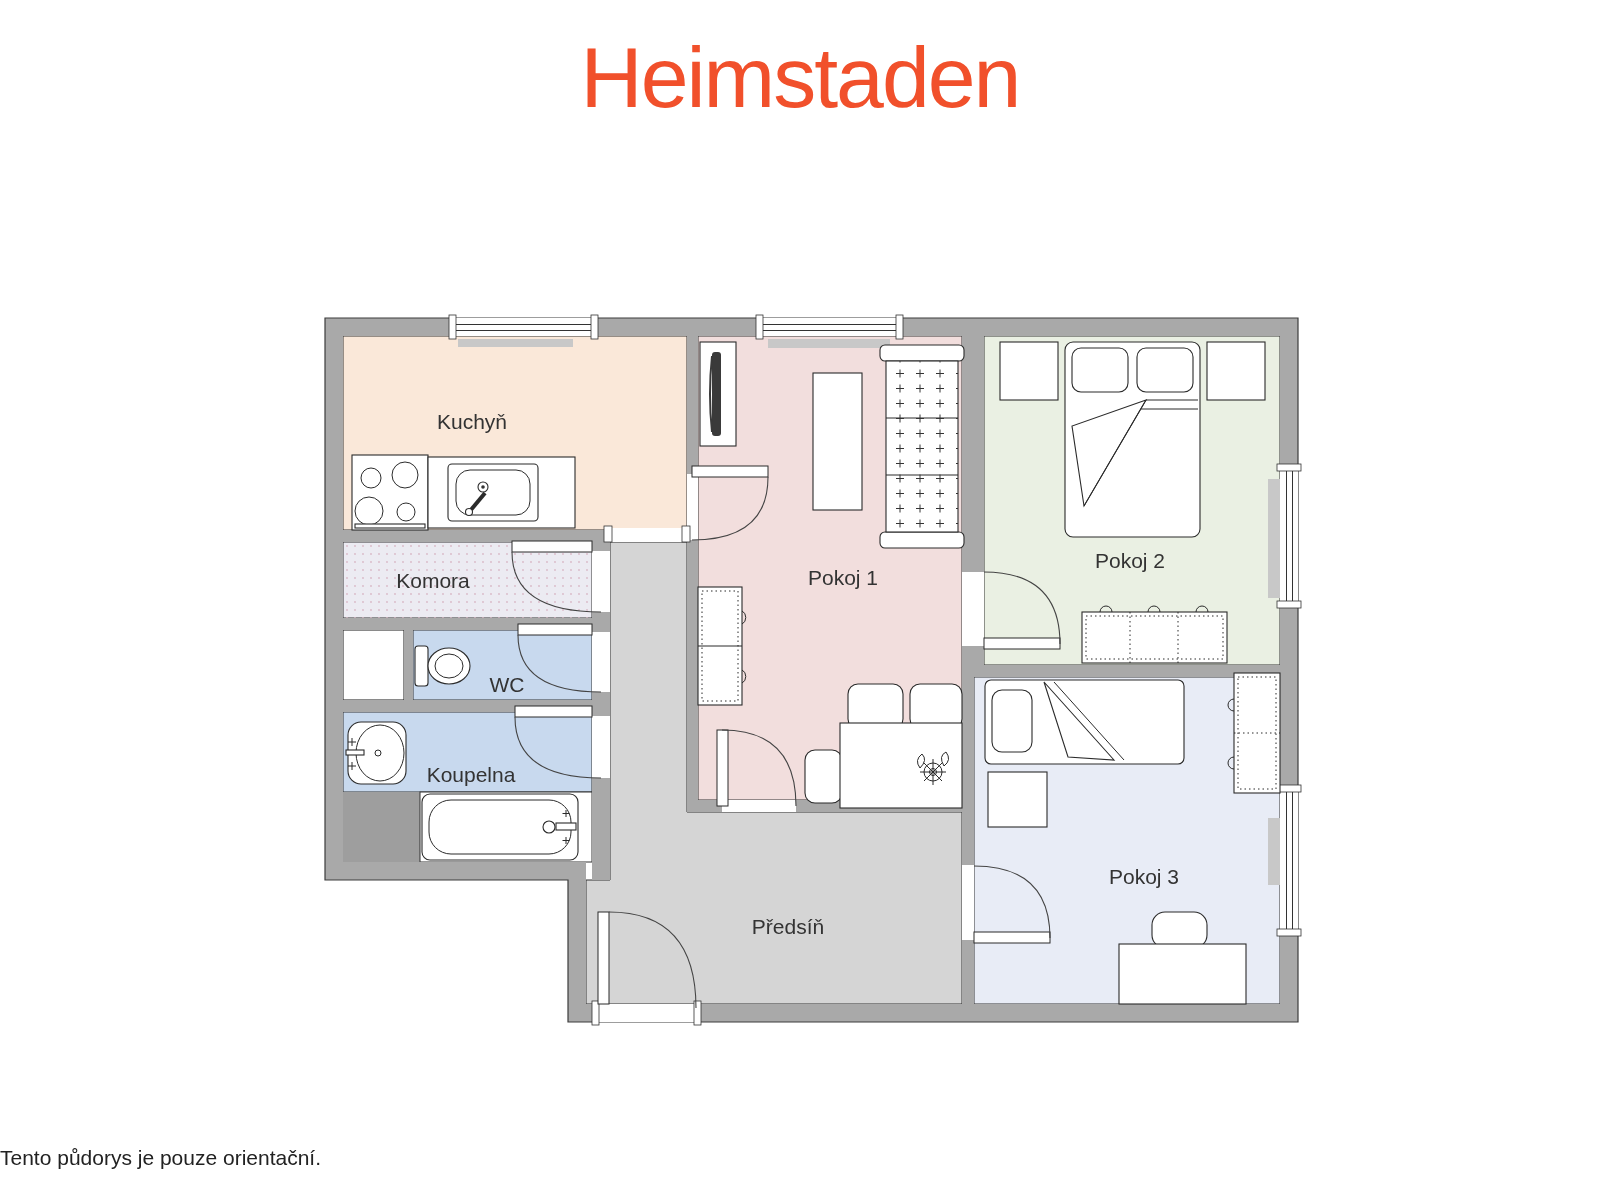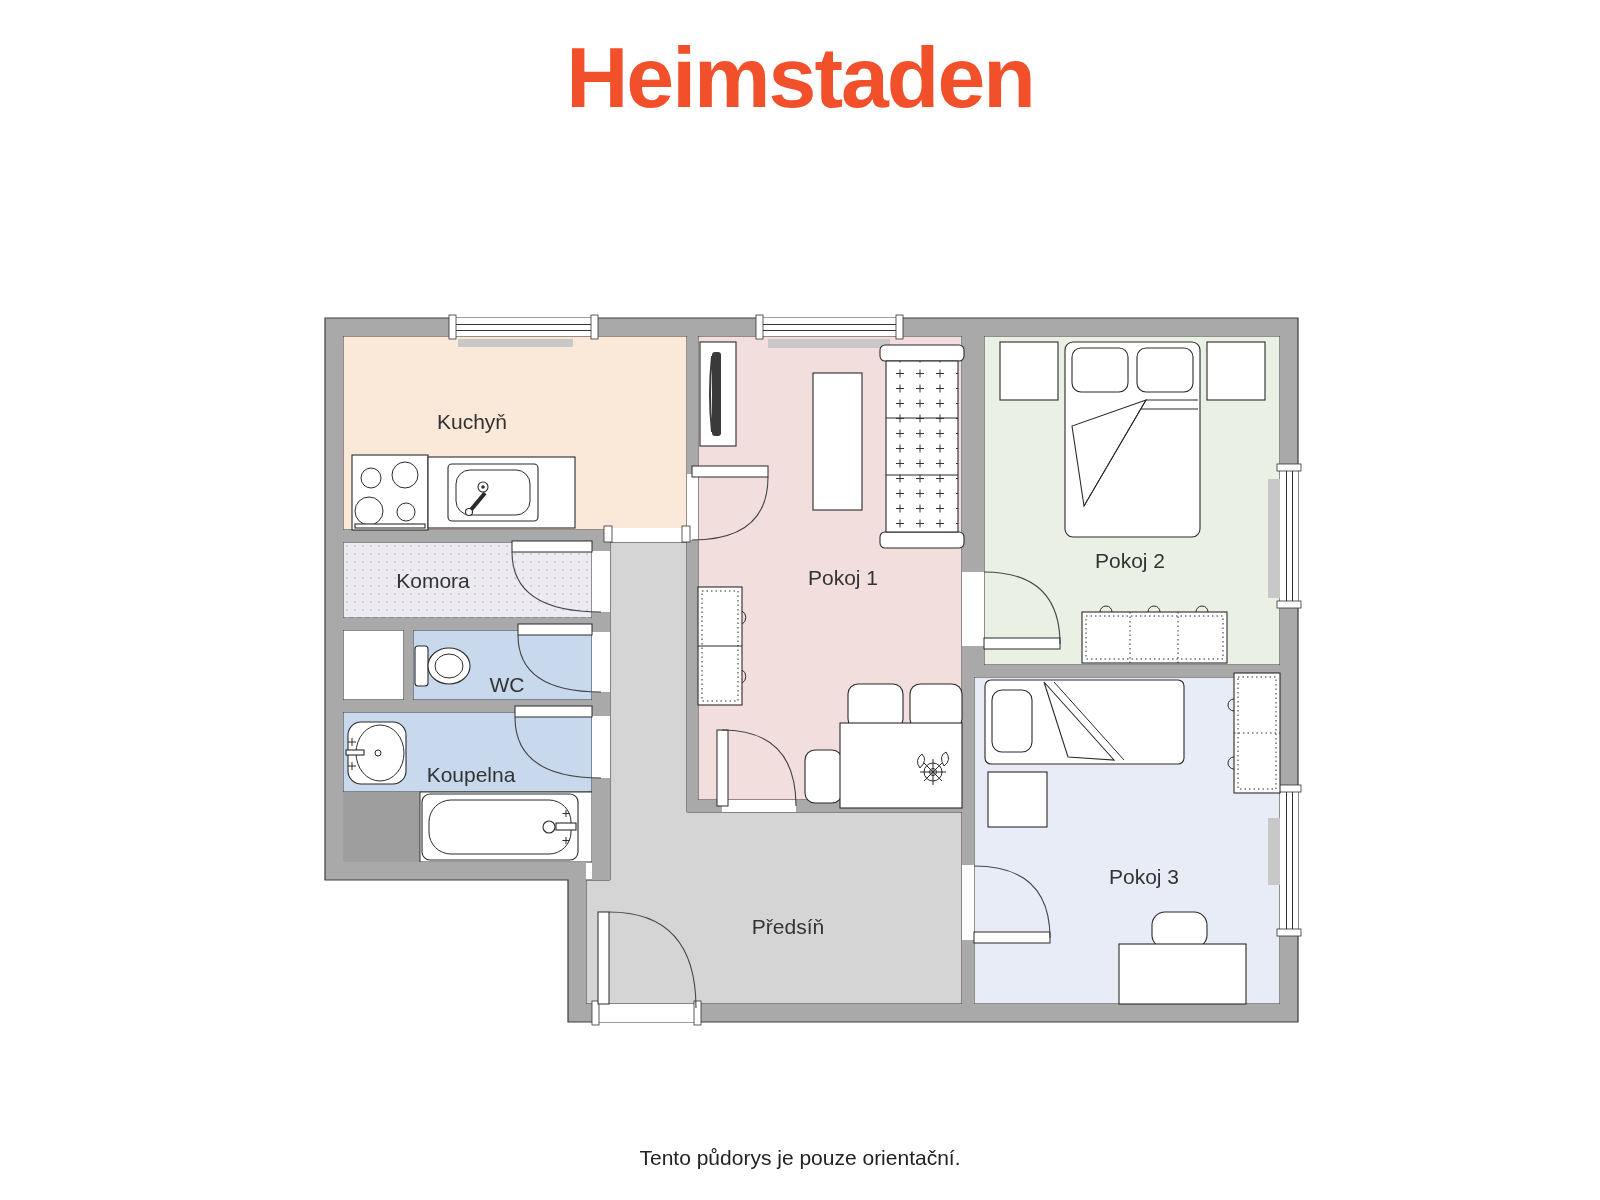--- a/index.html
+++ b/index.html
@@ -1,21 +1,21 @@
 <!DOCTYPE html>
 <html><head>
 <meta charset="utf-8">
 <style>
   html,body{margin:0;padding:0;background:#fff;}
   body{width:1600px;height:1200px;position:relative;overflow:hidden;
        font-family:"Liberation Sans", sans-serif;}
   .logo{position:absolute;top:28px;left:0;width:1600px;text-align:center;
-        font-size:86px;font-weight:700;letter-spacing:-2px;color:#F1502B;}
+        font-size:86px;font-weight:400;letter-spacing:-2px;color:#F1502B;}
   .plan{position:absolute;left:0;top:0;width:1600px;height:1200px;}
-  .caption{position:absolute;top:1146px;left:0;width:1600px;text-align:center;
+  .caption{position:absolute;top:1146px;left:0;width:1600px;text-align:left;
            font-size:21px;color:#222;}
   .wall{fill:#A9A9A9;}
   .floor{stroke:#333;stroke-width:1;}
   .furn{fill:#fff;stroke:#2b2b2b;stroke-width:1.1;}
   .thin{fill:none;stroke:#2b2b2b;stroke-width:1;}
   .leaf{fill:#fff;stroke:#2b2b2b;stroke-width:1;}
   .arc{fill:none;stroke:#444;stroke-width:1.1;}
   .gapw{fill:#fff;}
   .jamb{fill:#fff;stroke:#333;stroke-width:0.8;}
   .glass{stroke:#333;stroke-width:1;}

